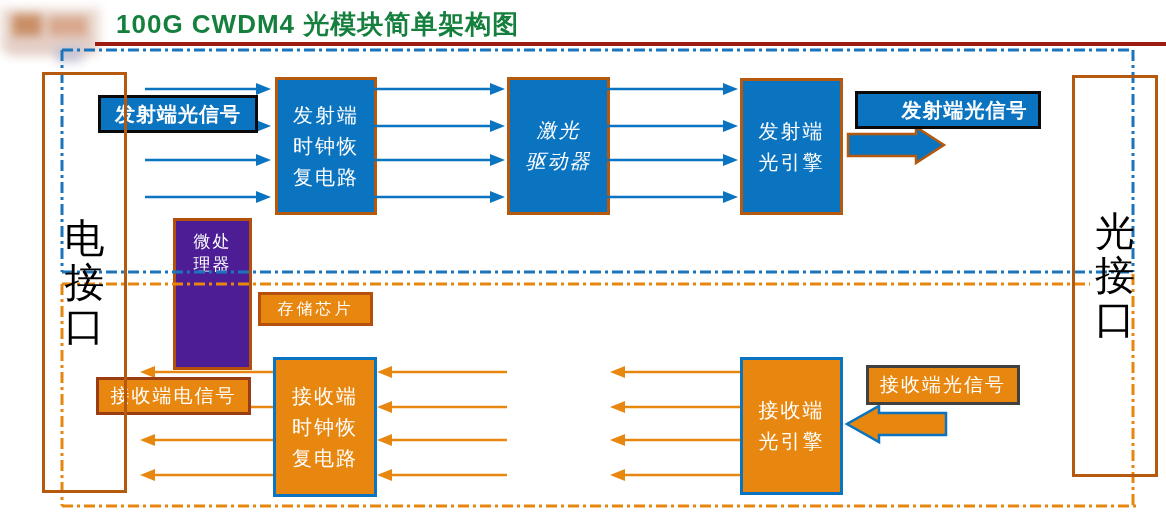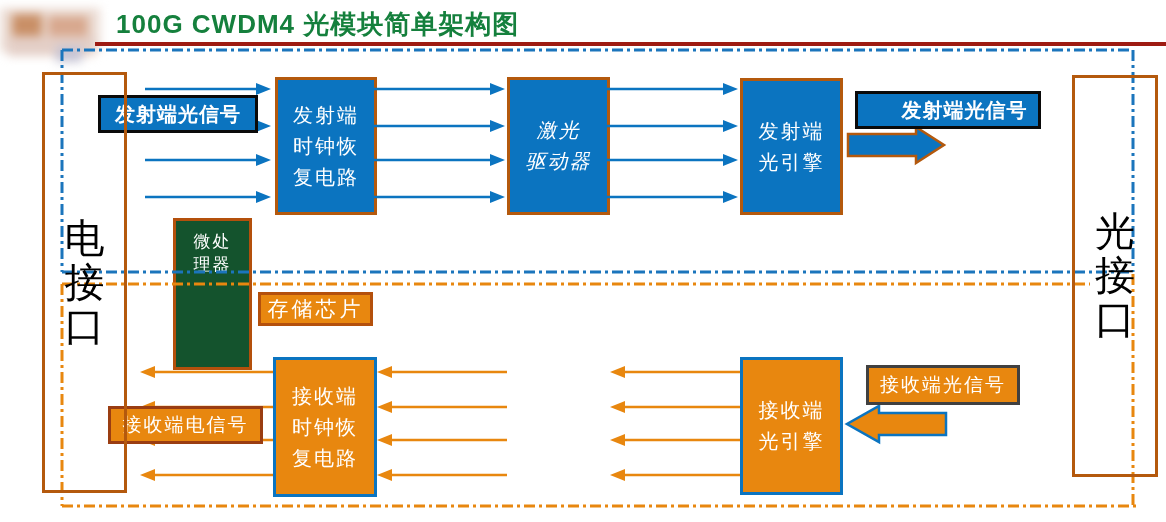--- a/index.html
+++ b/index.html
@@ -40,48 +40,48 @@
 
   .b-txcdr  { left:275px; top:77px;  width:96px;  height:132px; }
   .b-laser  { left:507px; top:77px;  width:97px;  height:132px;font-style:italic; }
   .b-txeng  { left:740px; top:78px;  width:97px;  height:131px; }
   .b-rxcdr  { left:273px; top:357px; width:98px;  height:134px; }
   .b-tia    { left:507px; top:357px; width:97px;  height:132px; }
   .b-rxeng  { left:740px; top:357px; width:97px;  height:132px; }
 
   .mcu-box {
     position:absolute; z-index:2; left:173px; top:218px; width:73px; height:128px;
-    background:#14532d; border:3px solid #B4500C;
+    background:#4c1d95; border:3px solid #B4500C;
     display:flex; flex-direction:column; justify-content:space-between;
     padding:10px 0 8px 0; text-align:center; color:#fff;
     font-family:"Liberation Serif", serif; font-size:17px; line-height:1.35;
     letter-spacing:2px; white-space:pre-line;
   }
   .mem-box {
     position:absolute; z-index:2; left:258px; top:292px; width:109px; height:28px;
     background:#E8870F; border:3px solid #B4500C;
     display:flex; align-items:center; justify-content:center; color:#fff;
-    font-family:"Liberation Serif", serif; font-size:21px; letter-spacing:3px;
+    font-family:"Liberation Serif", serif; font-size:16px; letter-spacing:3px;
   }
 
   .sig-label {
     position:absolute; z-index:4; display:flex; align-items:center; justify-content:center;
     color:#fff; white-space:nowrap;
   }
   .sig-label.bluel {
     background:#0B74C0; border:3px solid #0A0A0A; font-weight:bold;
     font-family:"Liberation Sans", sans-serif; font-size:20px; letter-spacing:1px;
   }
   .sig-label.orangel {
     background:#E8870F; font-family:"Liberation Serif", serif;
     font-size:19px; letter-spacing:2px;
   }
   .l-txe { left:98px;  top:95px;  width:154px; height:32px; }
   .l-txo { left:855px; top:91px;  width:147px; height:32px;padding-left:33px; }
-  .l-rxe { left:108px; top:377px; width:149px; height:32px; border:3px solid #9A3D12;margin-top:29px; }
+  .l-rxe { left:96px; top:377px; width:149px; height:32px; border:3px solid #9A3D12; }
   .l-rxo { left:866px; top:365px; width:148px; height:34px; border:3px solid #404040; }
 </style>
 </head>
 <body>
 
 <div class="stage">
 
   <div class="logo">
     <i style="left:0;top:8px;width:100px;height:44px;background:#EBDCD4;"></i>
     <i style="left:12px;top:14px;width:30px;height:22px;background:#C98F66;"></i>

